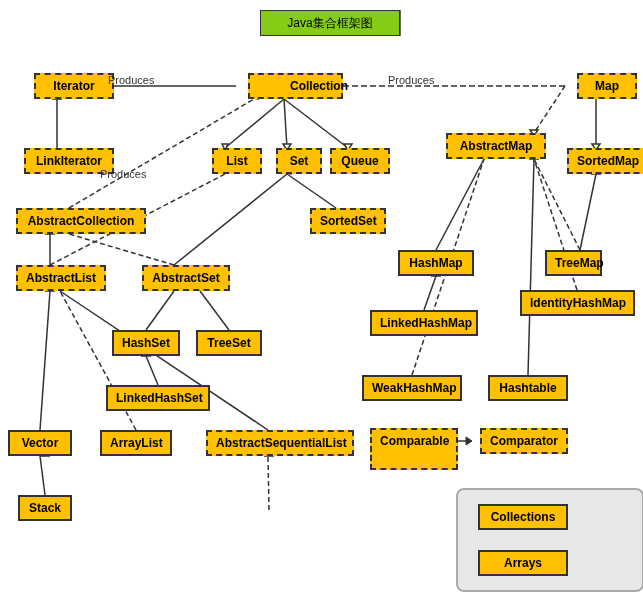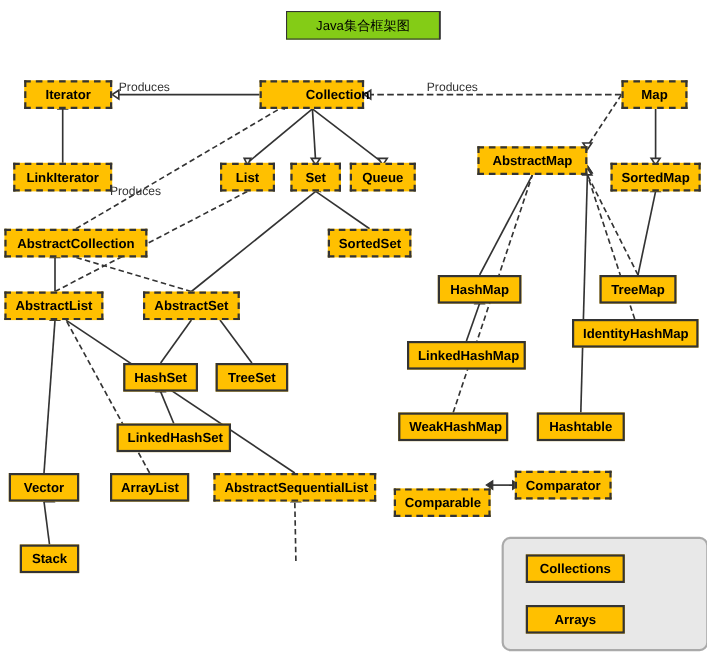--- a/index.html
+++ b/index.html
@@ -26,20 +26,21 @@
       font-weight: bold;
       white-space: nowrap;
     }
     .solid-border {
       border: 2px solid #333;
       background: #FFC000;
     }
     .dashed-border {
       border: 2px dashed #333;
       background: #FFC000;
+      margin-left: 12px;
     }
     .white-box {
       border: 1.5px solid #333;
       background: #84cc16;
       font-weight: normal;
     }
     .legend-box {
       position: absolute;
       border: 2px solid #aaa;
       background: #e8e8e8;
@@ -183,37 +184,37 @@
   <div class="node dashed-border" style="left:4px;top:208px;width:130px;height:26px;">AbstractCollection</div>
 
   <div class="node dashed-border" style="left:298px;top:208px;width:76px;height:26px;">SortedSet</div>
 
   <div class="node dashed-border" style="left:130px;top:265px;width:88px;height:26px;">AbstractSet</div>
 
   <div class="node dashed-border" style="left:4px;top:265px;width:90px;height:26px;">AbstractList</div>
 
   <div class="node solid-border" style="left:398px;top:250px;width:76px;height:26px;">HashMap</div>
 
-  <div class="node solid-border" style="left:545px;top:250px;width:70px;height:26px;">TreeMap</div>
+  <div class="node solid-border" style="left:545px;top:250px;width:57px;height:26px;">TreeMap</div>
 
   <div class="node solid-border" style="left:520px;top:290px;width:115px;height:26px;">IdentityHashMap</div>
 
   <div class="node solid-border" style="left:112px;top:330px;width:68px;height:26px;">HashSet</div>
 
   <div class="node solid-border" style="left:196px;top:330px;width:66px;height:26px;">TreeSet</div>
 
   <div class="node solid-border" style="left:370px;top:310px;width:108px;height:26px;">LinkedHashMap</div>
 
   <div class="node solid-border" style="left:106px;top:385px;width:104px;height:26px;">LinkedHashSet</div>
 
   <div class="node solid-border" style="left:362px;top:375px;width:100px;height:26px;">WeakHashMap</div>
 
   <div class="node solid-border" style="left:488px;top:375px;width:80px;height:26px;">Hashtable</div>
 
-  <div class="node dashed-border" style="left:358px;top:444px;width:88px;height:26px;">Comparable</div>
+  <div class="node dashed-border" style="left:358px;top:428px;width:88px;height:42px;">Comparable</div>
 
   <div class="node dashed-border" style="left:468px;top:428px;width:88px;height:26px;">Comparator</div>
 
   <div class="node solid-border" style="left:8px;top:430px;width:64px;height:26px;">Vector</div>
 
   <div class="node solid-border" style="left:100px;top:430px;width:72px;height:26px;">ArrayList</div>
 
   <div class="node dashed-border" style="left:194px;top:430px;width:148px;height:26px;">AbstractSequentialList</div>
 
   <div class="node solid-border" style="left:18px;top:495px;width:54px;height:26px;">Stack</div>

